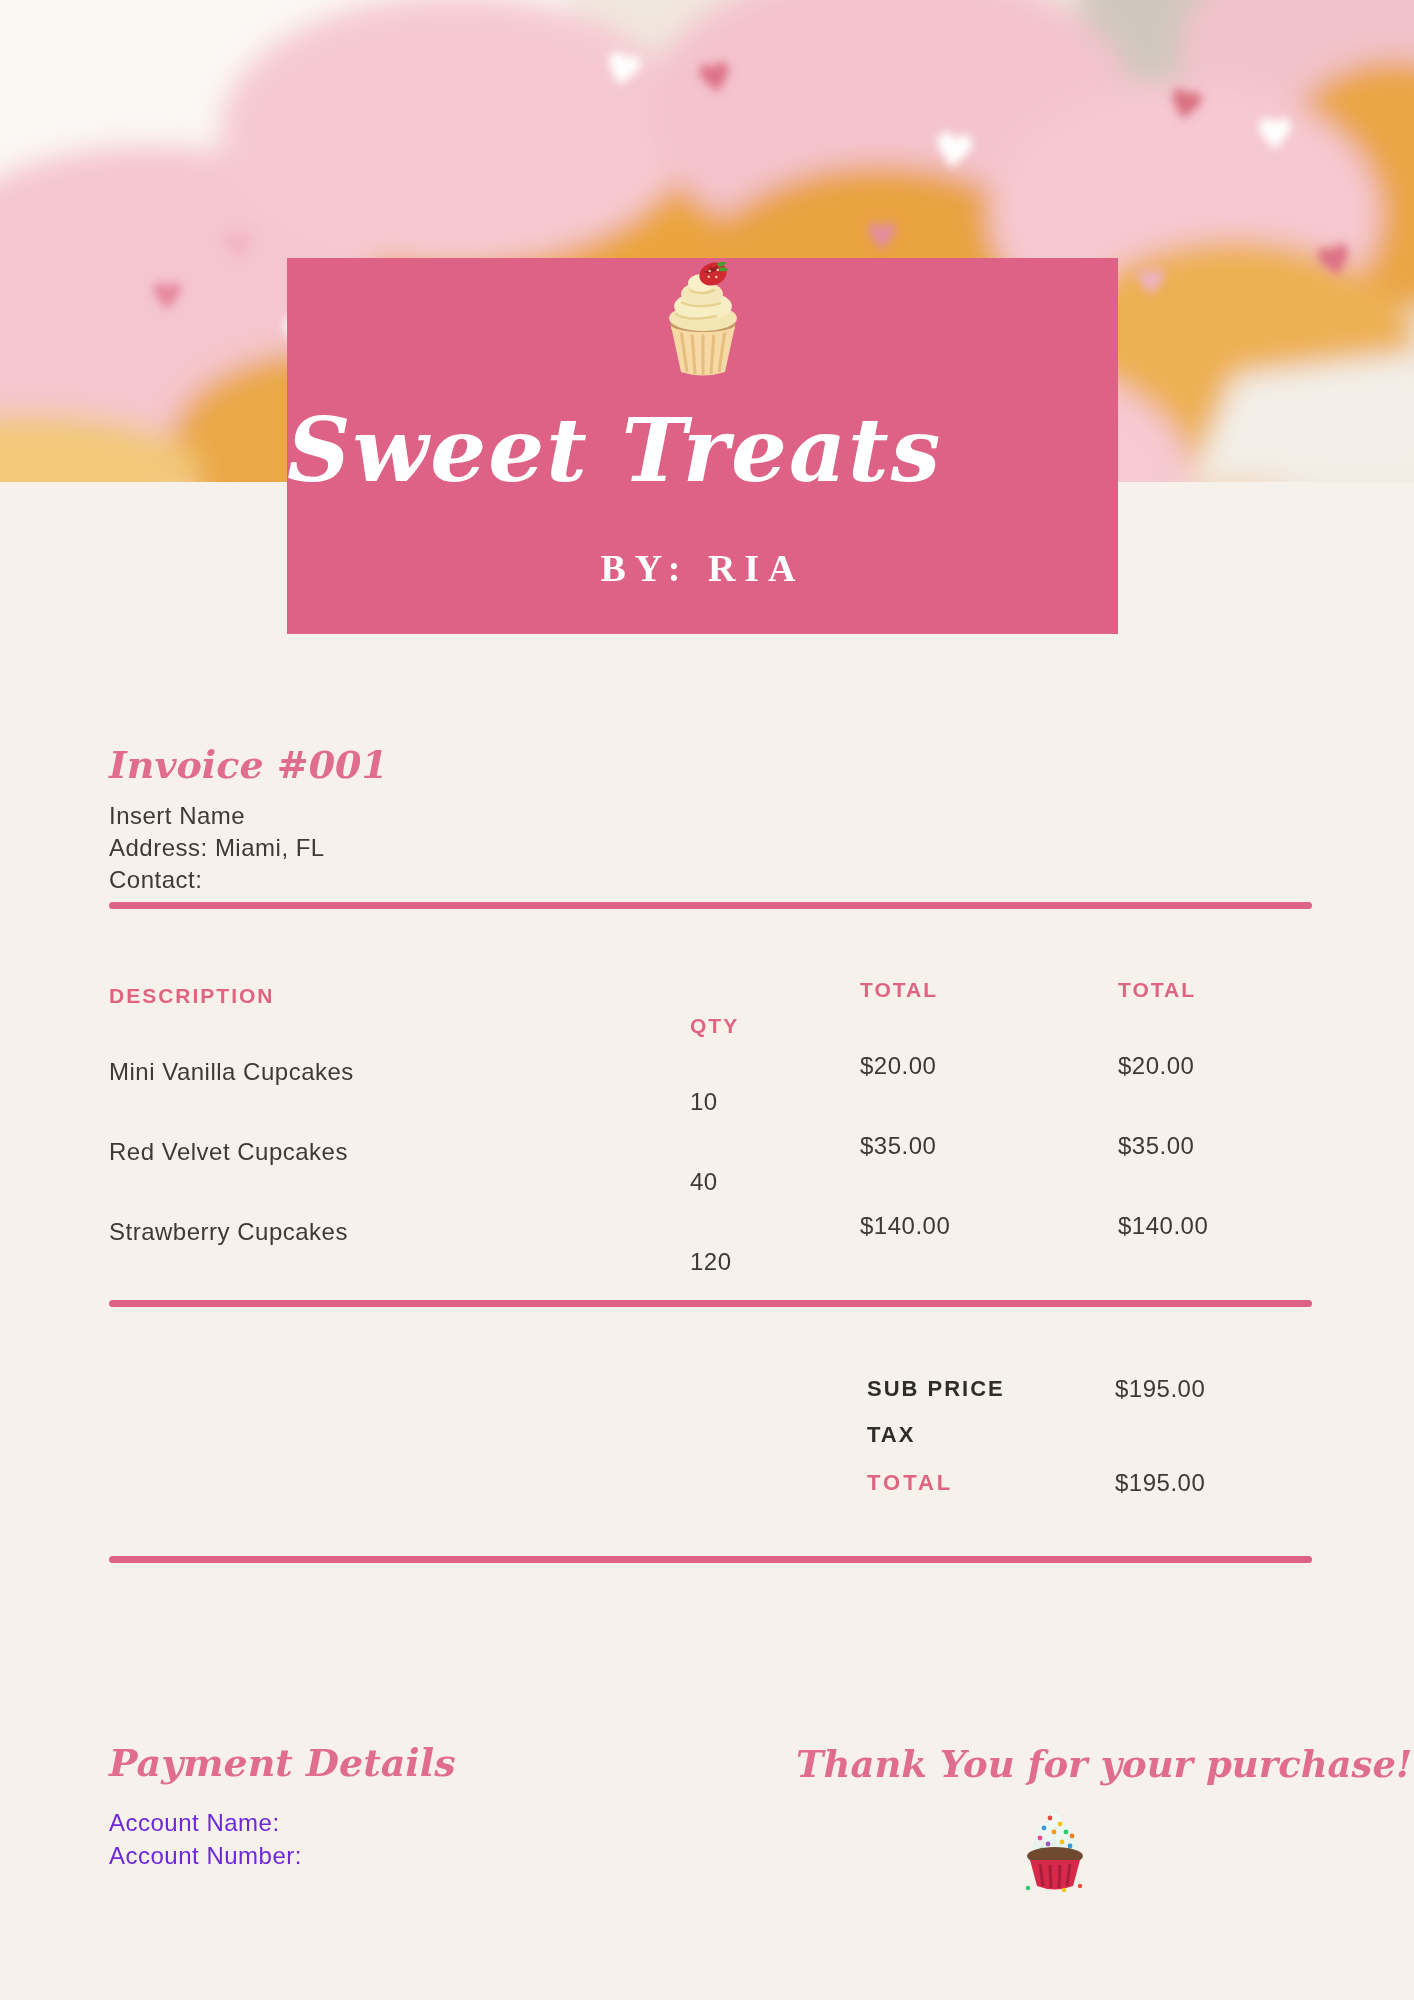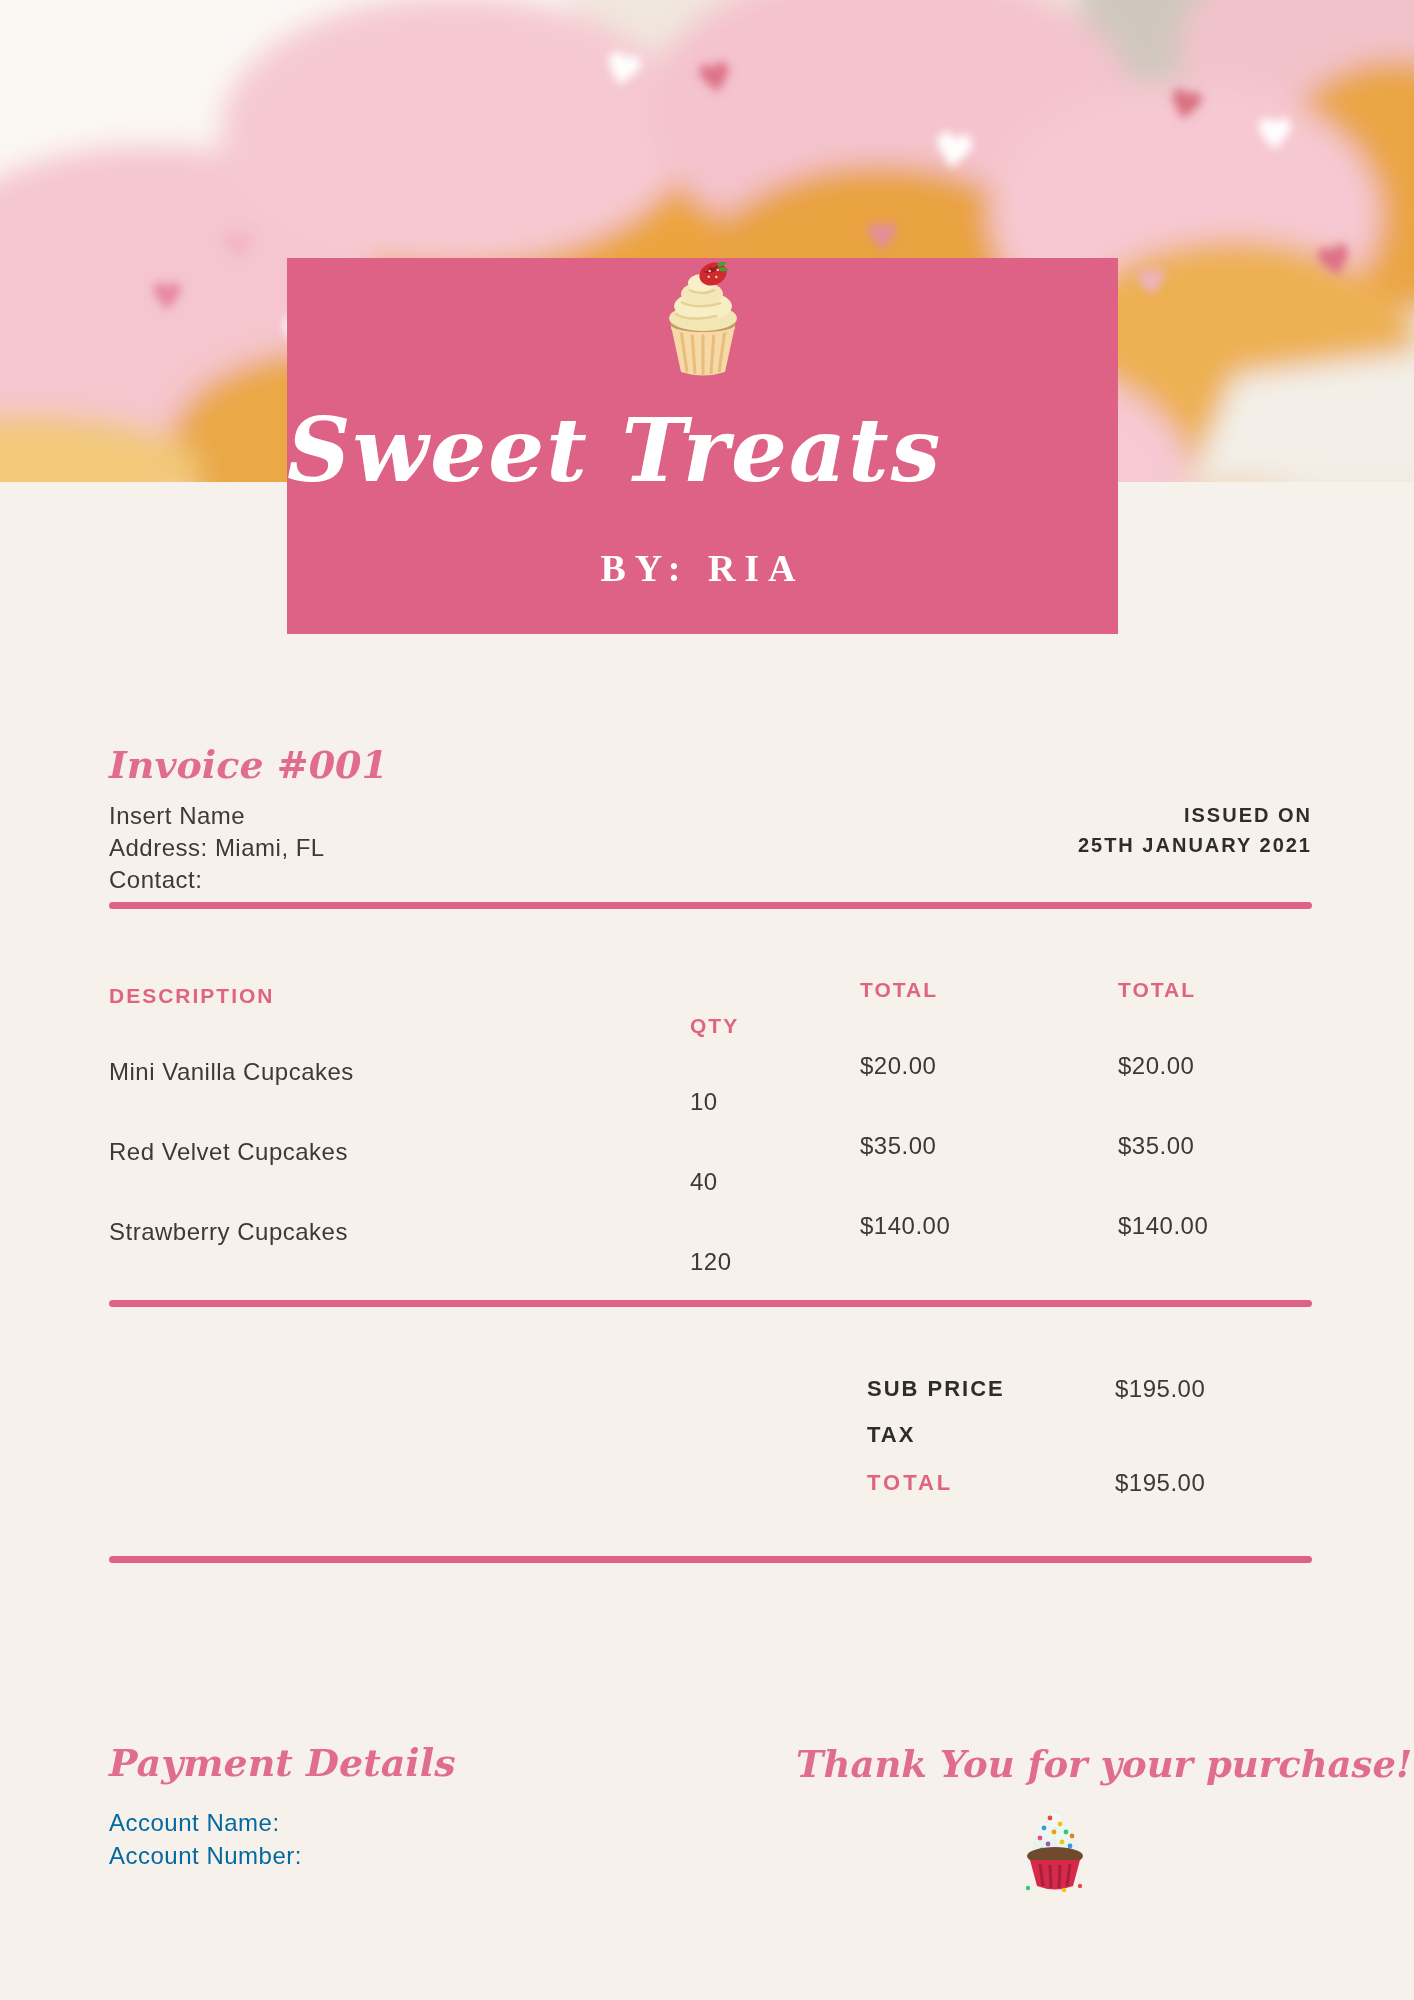--- a/index.html
+++ b/index.html
@@ -49,21 +49,21 @@
   
   .sum-label{position:absolute;left:867px;font-size:22px;font-weight:700;letter-spacing:2px;color:#2f2d29;white-space:nowrap;}
   .sum-value{position:absolute;left:1115px;font-size:24px;letter-spacing:0.5px;color:#3d3935;white-space:nowrap;}
   .subtotal-label{top:1376px;}
   .subtotal-value{top:1375px;}
   .tax-label{top:1422px;}
   .total-label{top:1470px;color:#e0647f;letter-spacing:3px;}
   .total-value{top:1469px;}
   
   .payment-title{position:absolute;left:109px;top:1740px;font-size:38px;}
-  .account-block{position:absolute;left:109px;top:1806px;font-size:24px;line-height:33px;letter-spacing:0.5px;color:#0369a1;}
+  .account-block{position:absolute;left:109px;top:1806px;font-size:24px;line-height:33px;letter-spacing:0.5px;color:#6d28d9;}
   .thanks{position:absolute;left:796px;top:1742px;width:540px;text-align:center;font-size:37px;white-space:nowrap;}
   .footer-icon{position:absolute;left:1016px;top:1806px;width:78px;height:86px;}
 </style>
 </head>
 <body>
 
 <div class="page">
 
   <div class="photo">
     <svg width="1414" height="482" viewBox="0 0 1414 482" preserveAspectRatio="none" aria-hidden="true">
@@ -169,24 +169,20 @@
   </div>
 
   <div class="invoice-title script">Invoice #001</div>
 
   <div class="bill-to">
     <div>Insert Name</div>
     <div>Address: Miami, FL</div>
     <div>Contact:</div>
   </div>
 
-  <div class="issued">
-    <div>ISSUED ON</div>
-    <div>25TH JANUARY 2021</div>
-  </div>
 
   <div class="rule rule1"></div>
 
   <div class="t-row t-head">
     <span class="c0">DESCRIPTION</span>
     <span class="c1">QTY</span>
     <span class="c2">TOTAL</span>
     <span class="c3">TOTAL</span>
   </div>
 

